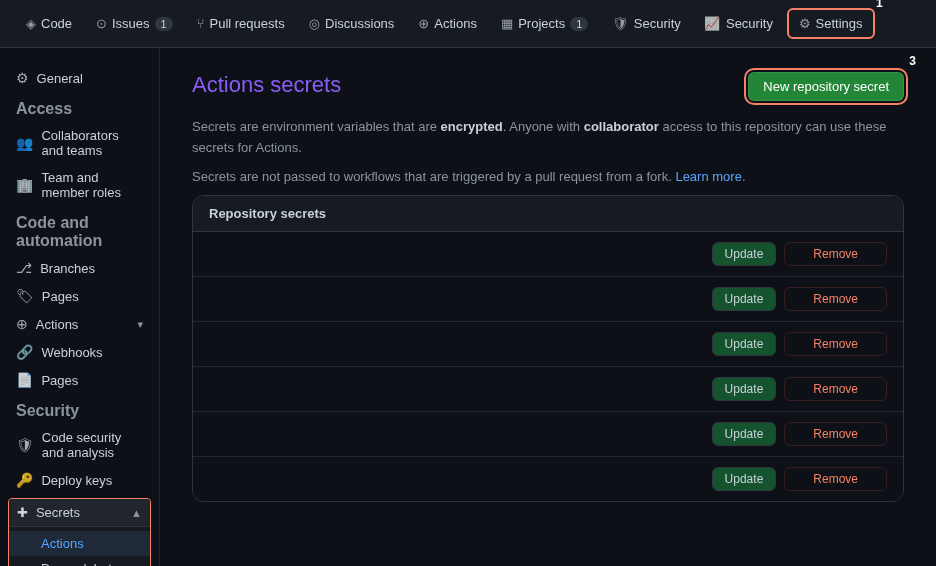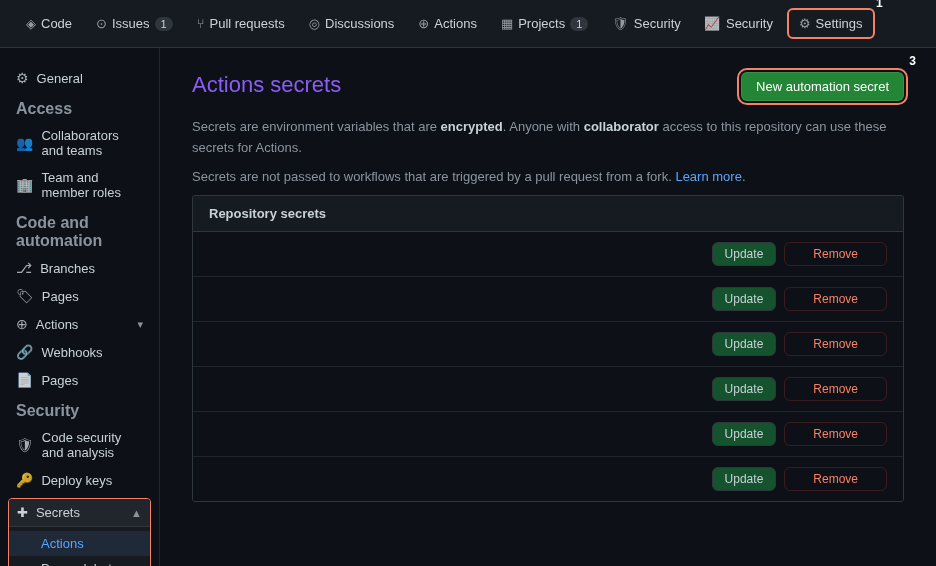--- a/index.html
+++ b/index.html
@@ -150,21 +150,21 @@
       color: #8b949e;
       margin-bottom: 8px;
       line-height: 1.6;
     }
     .description strong { color: #c9d1d9; }
     .description a { color: #58a6ff; text-decoration: none; }
 
     
     .secrets-table {
       border: 1px solid #30363d;
-      border-radius: 3px;
+      border-radius: 12px;
       margin-top: 0;
       overflow: hidden;
     }
     .secrets-table-header {
       background: #161b22;
       padding: 10px 16px;
       font-size: 13px;
       font-weight: 600;
       border-bottom: 1px solid #30363d;
       color: #c9d1d9;
@@ -323,21 +323,21 @@
       </div>
     </div>
 
   </aside>
 
   <main class="main-content">
 
     <div class="page-header">
       <h1 class="page-title">Actions secrets</h1>
       <div style="position:relative;">
-        <button class="new-secret-btn">New automation secret</button>
+        <button class="new-secret-btn">New repository secret</button>
         <span style="position:absolute;top:-18px;right:-12px;color:#fff;font-size:12px;font-weight:bold;">3</span>
       </div>
     </div>
 
     <p class="description">
       Secrets are environment variables that are <strong>encrypted</strong>. Anyone with <strong>collaborator</strong> access to this repository can use these secrets for Actions.
     </p>
     <p class="description">
       Secrets are not passed to workflows that are triggered by a pull request from a fork. <a href="#">Learn more</a>.
     </p>

